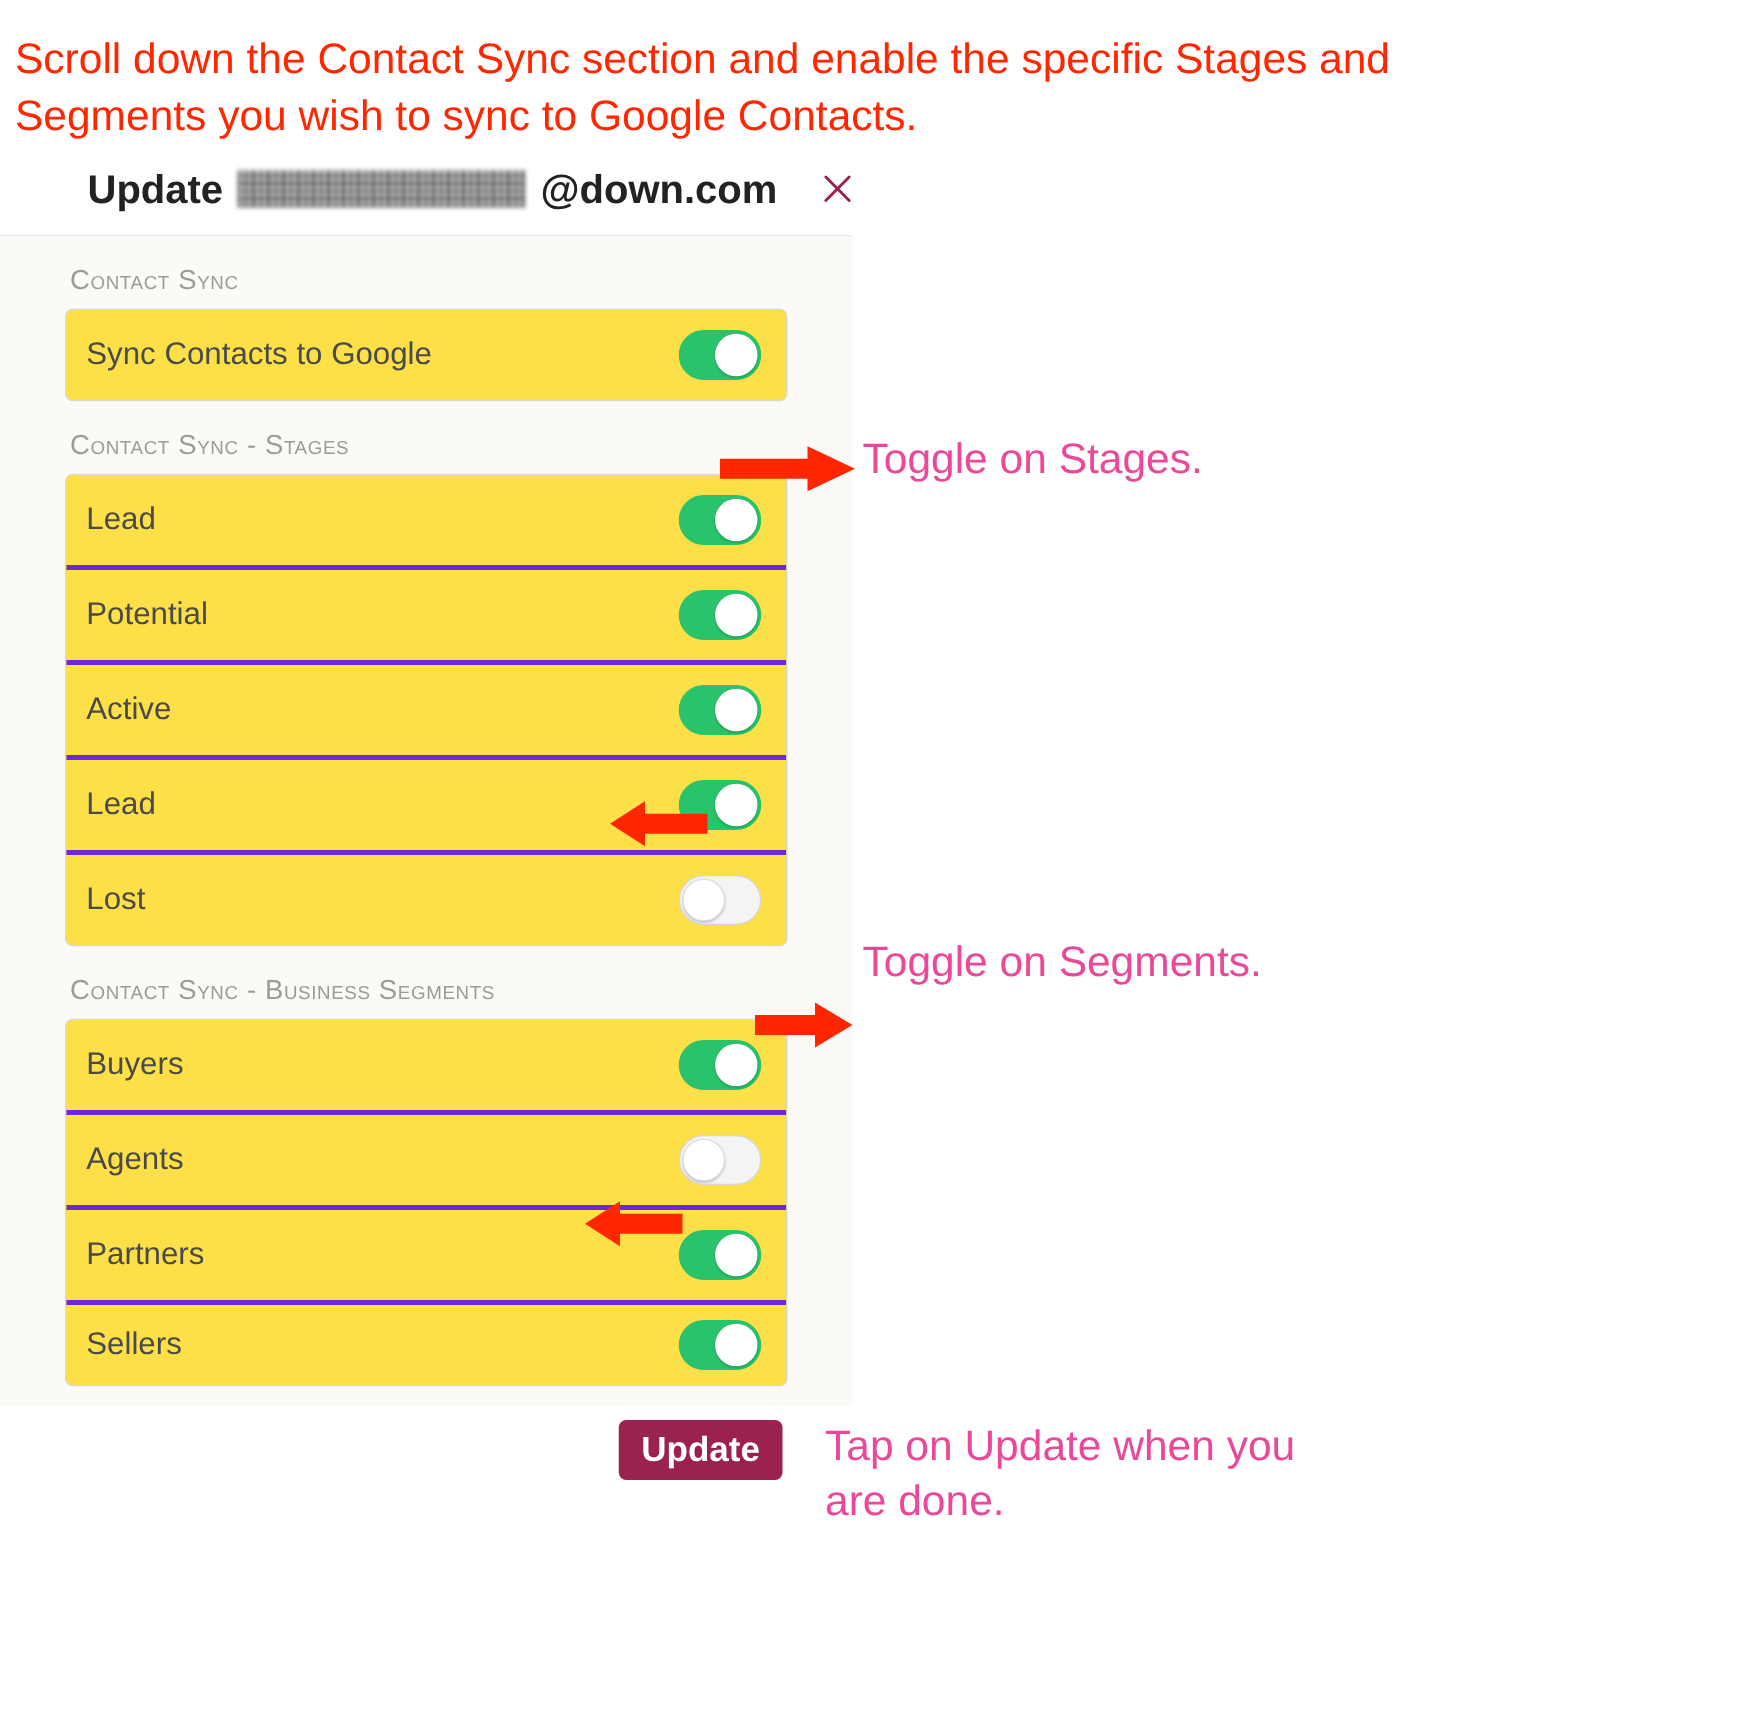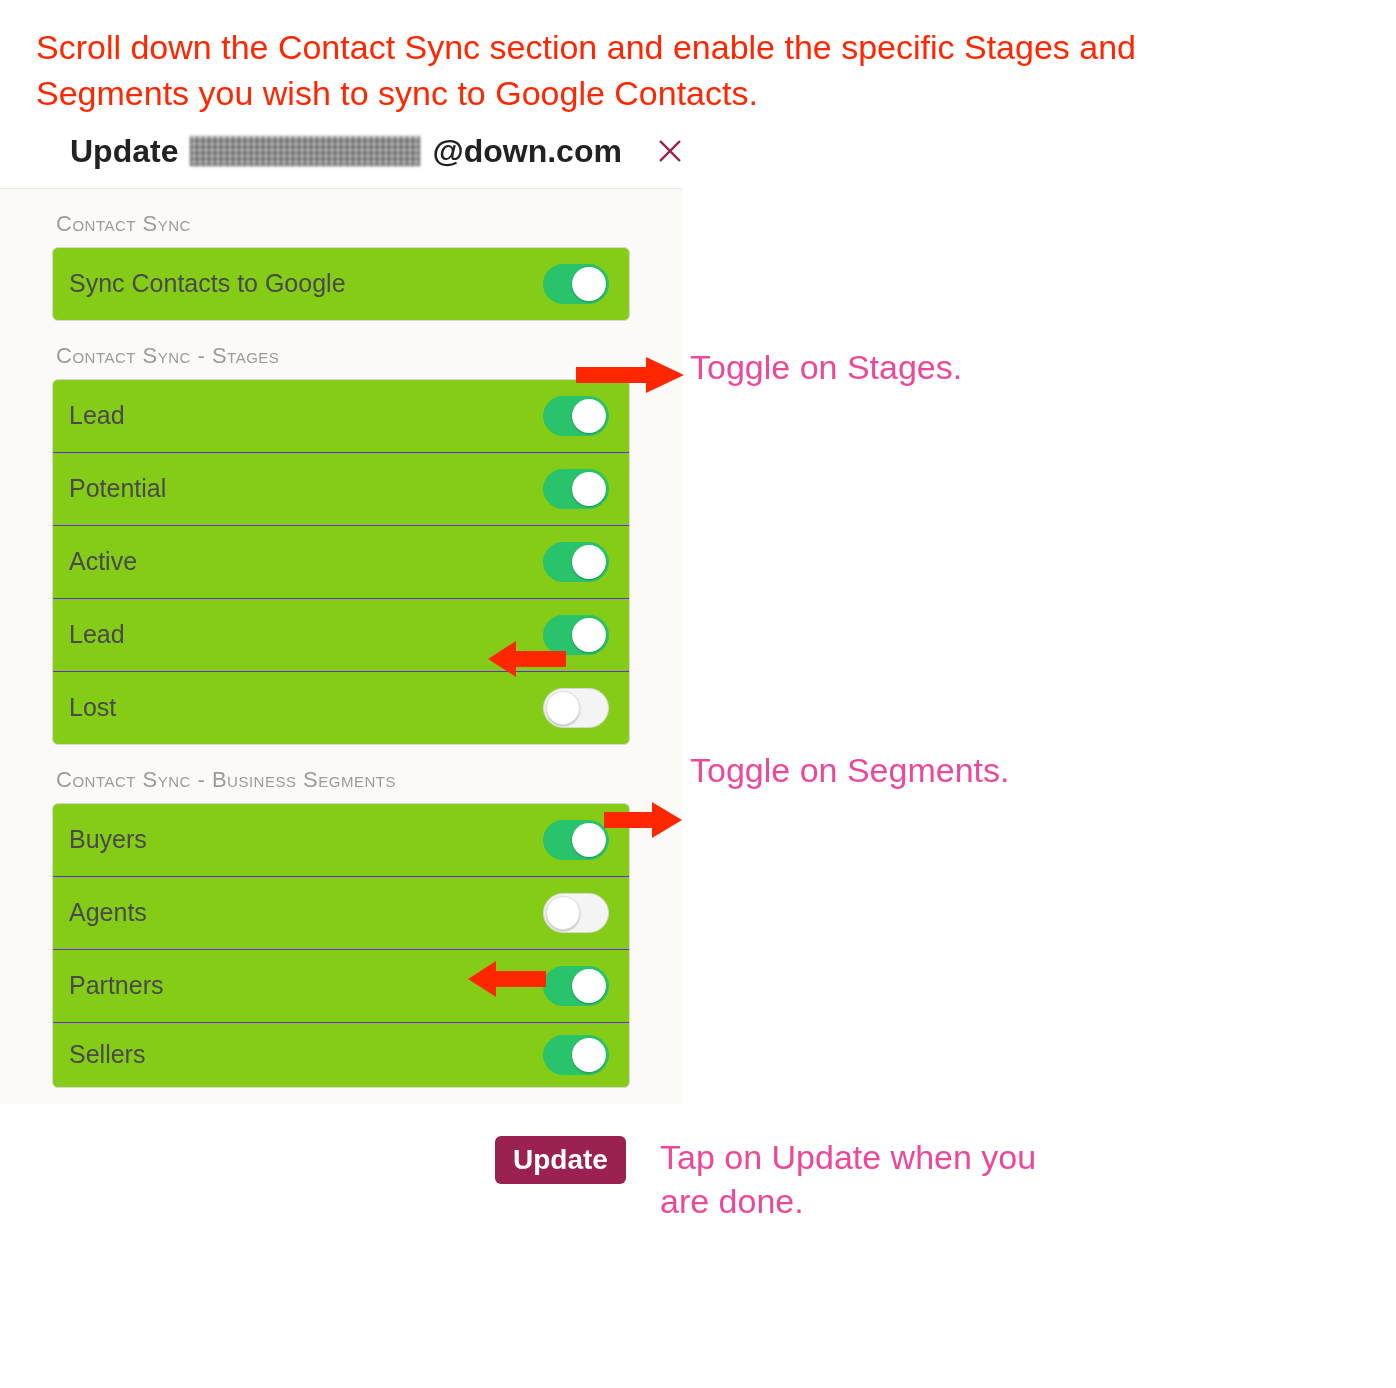--- a/index.html
+++ b/index.html
@@ -8,21 +8,21 @@
     background: #ffffff;
     width: 1396px;
     height: 1388px;
     position: relative;
   }
   .instruction-top {
     color: #ff2600;
     font-size: 34px;
     line-height: 1.35;
     font-weight: 400;
-    padding: 25px 20px 10px 36px;
+    padding: 25px 20px 10px 12px;
     max-width: 1200px;
   }
   .modal-header {
     display: flex;
     align-items: center;
     padding: 6px 0 18px 70px;
   }
   .modal-title {
     font-size: 32px;
     font-weight: 700;
@@ -59,31 +59,31 @@
   .section-header {
     font-variant: small-caps;
     letter-spacing: 0.5px;
     color: #9b9b9b;
     font-size: 22px;
     font-weight: 500;
     padding: 22px 0 10px 56px;
   }
   .list-box {
     margin: 0 52px 0 52px;
-    background: #84cc16;
+    background: #fde047;
     border: 1px solid #d8d8d8;
     border-radius: 6px;
     overflow: hidden;
   }
   .row {
     display: flex;
     align-items: center;
     justify-content: space-between;
     padding: 16px 20px 16px 16px;
-    border-bottom: 1px solid #6d28d9;
+    border-bottom: 4px solid #6d28d9;
   }
   .row:last-child { border-bottom: none; }
   .row-label {
     font-size: 25px;
     color: #4a4a4a;
   }
   .toggle {
     width: 66px;
     height: 40px;
     border-radius: 20px;

